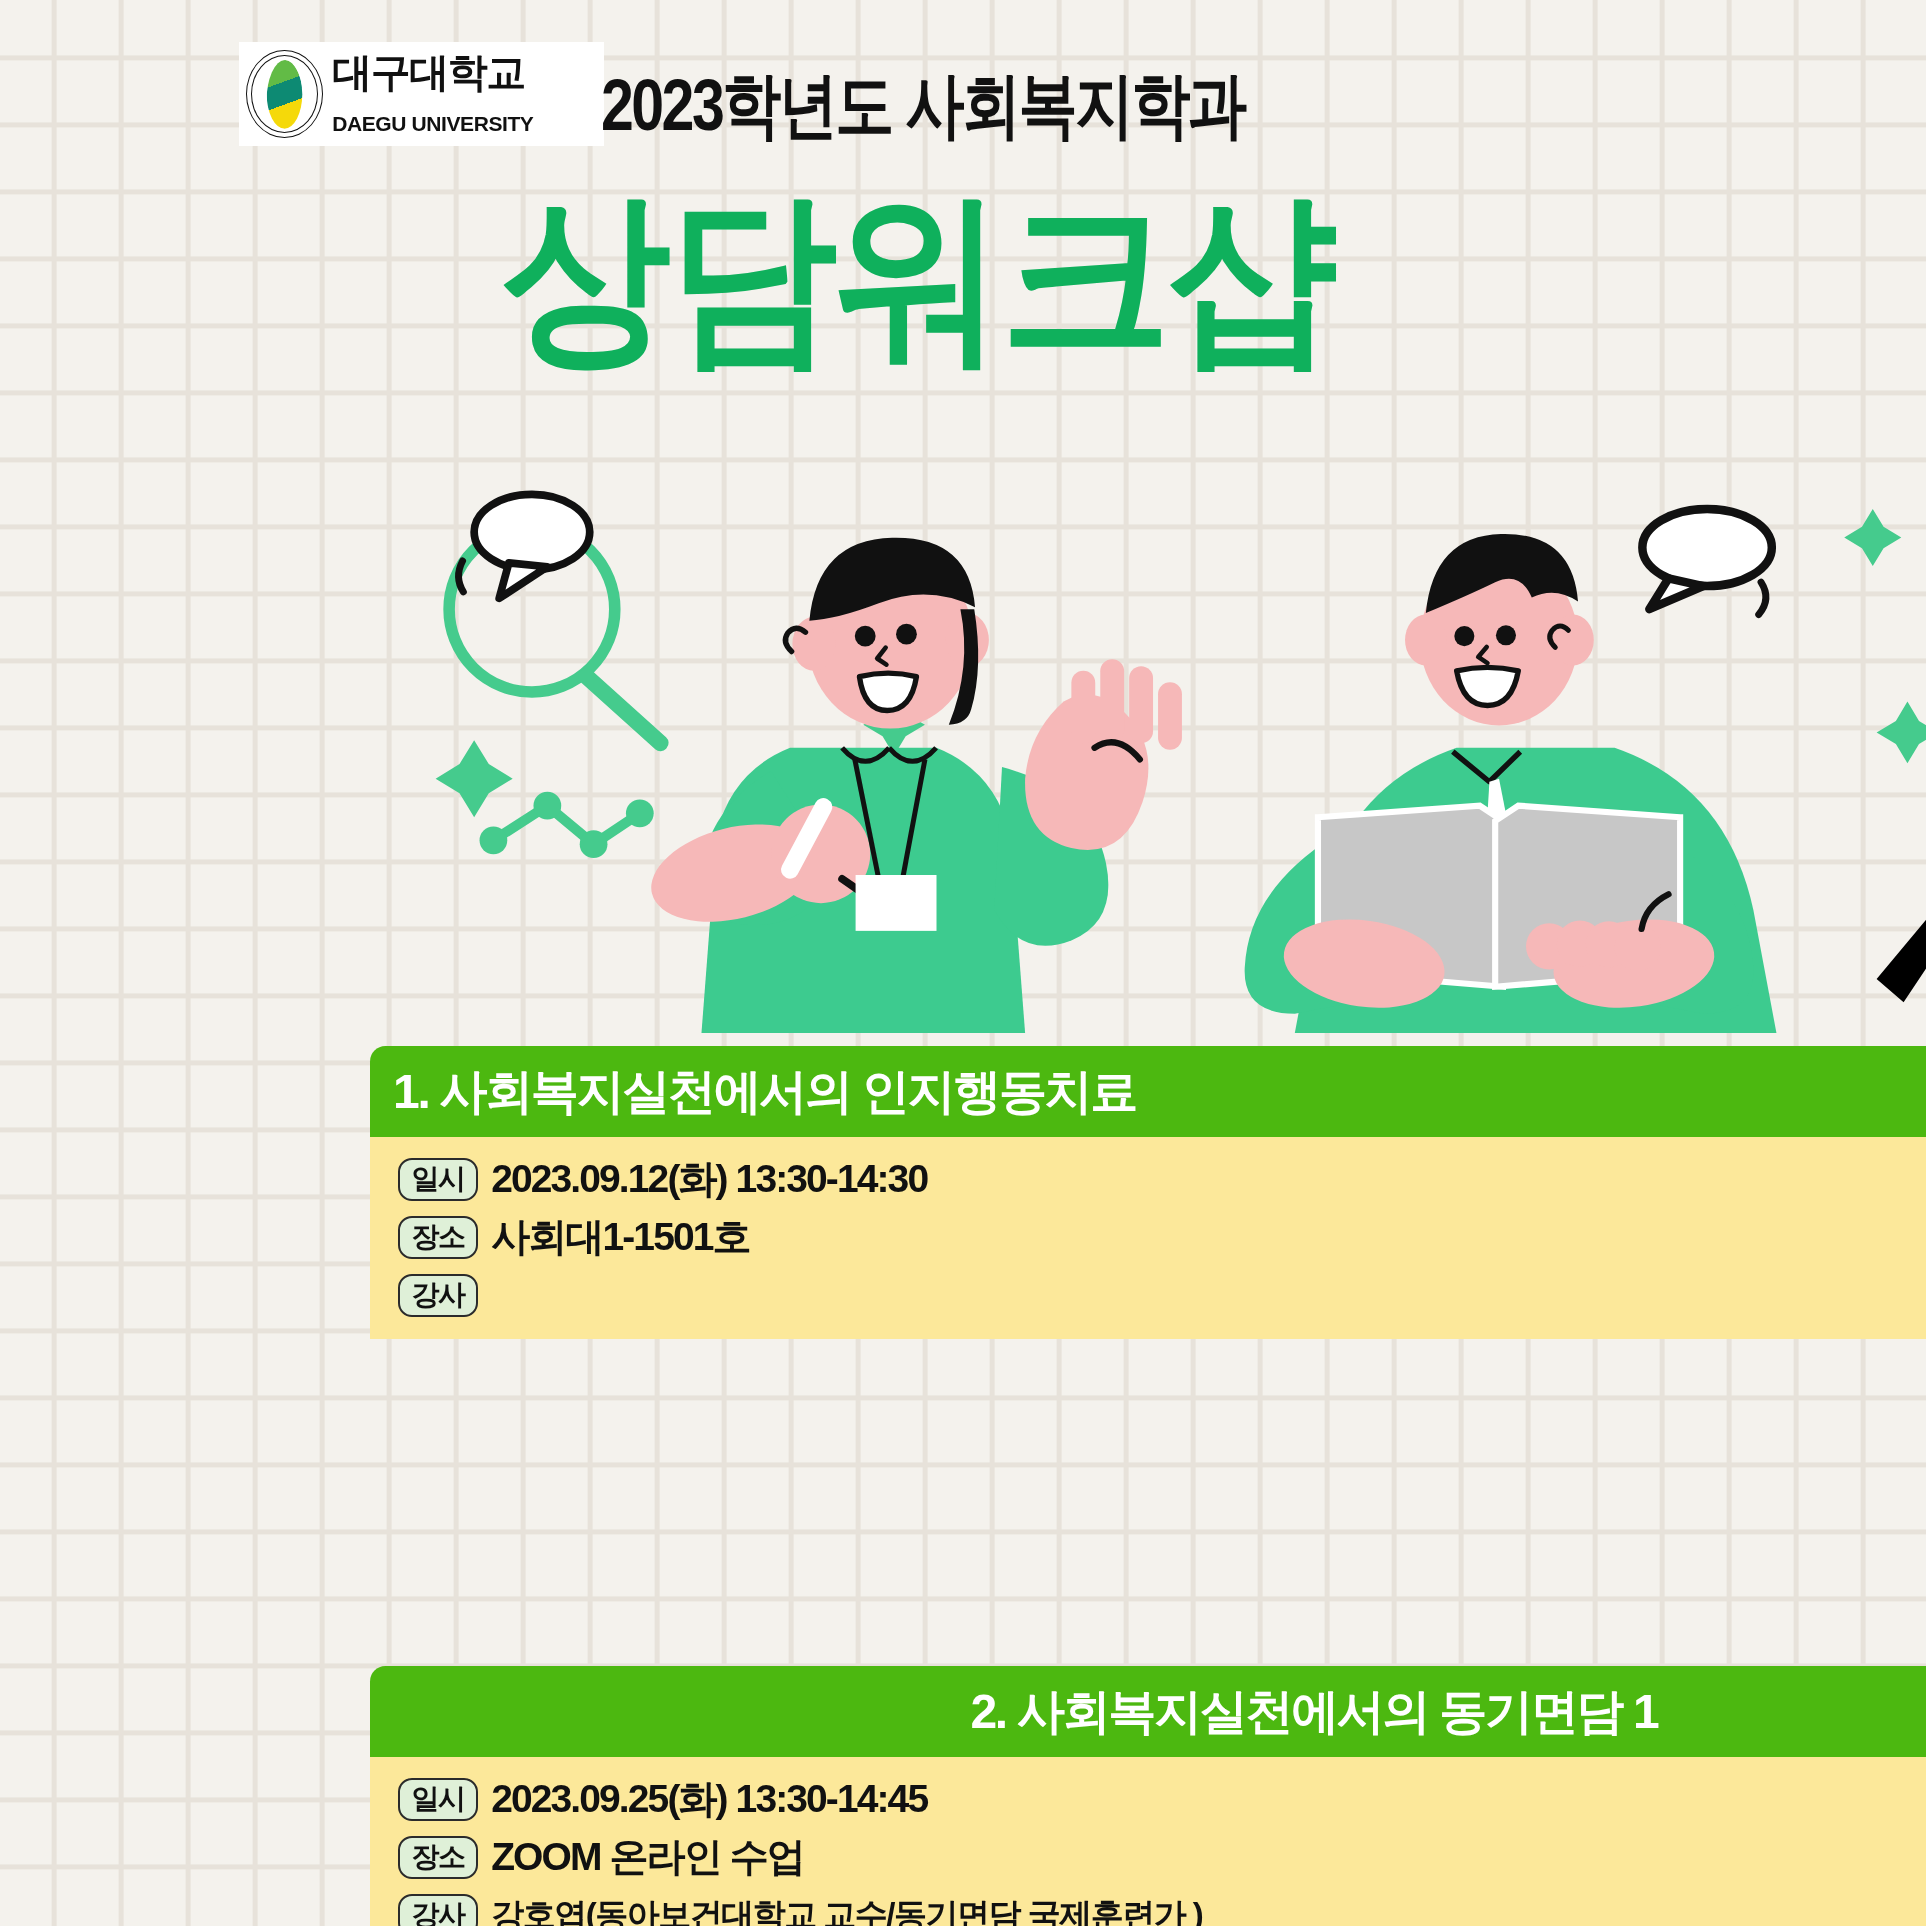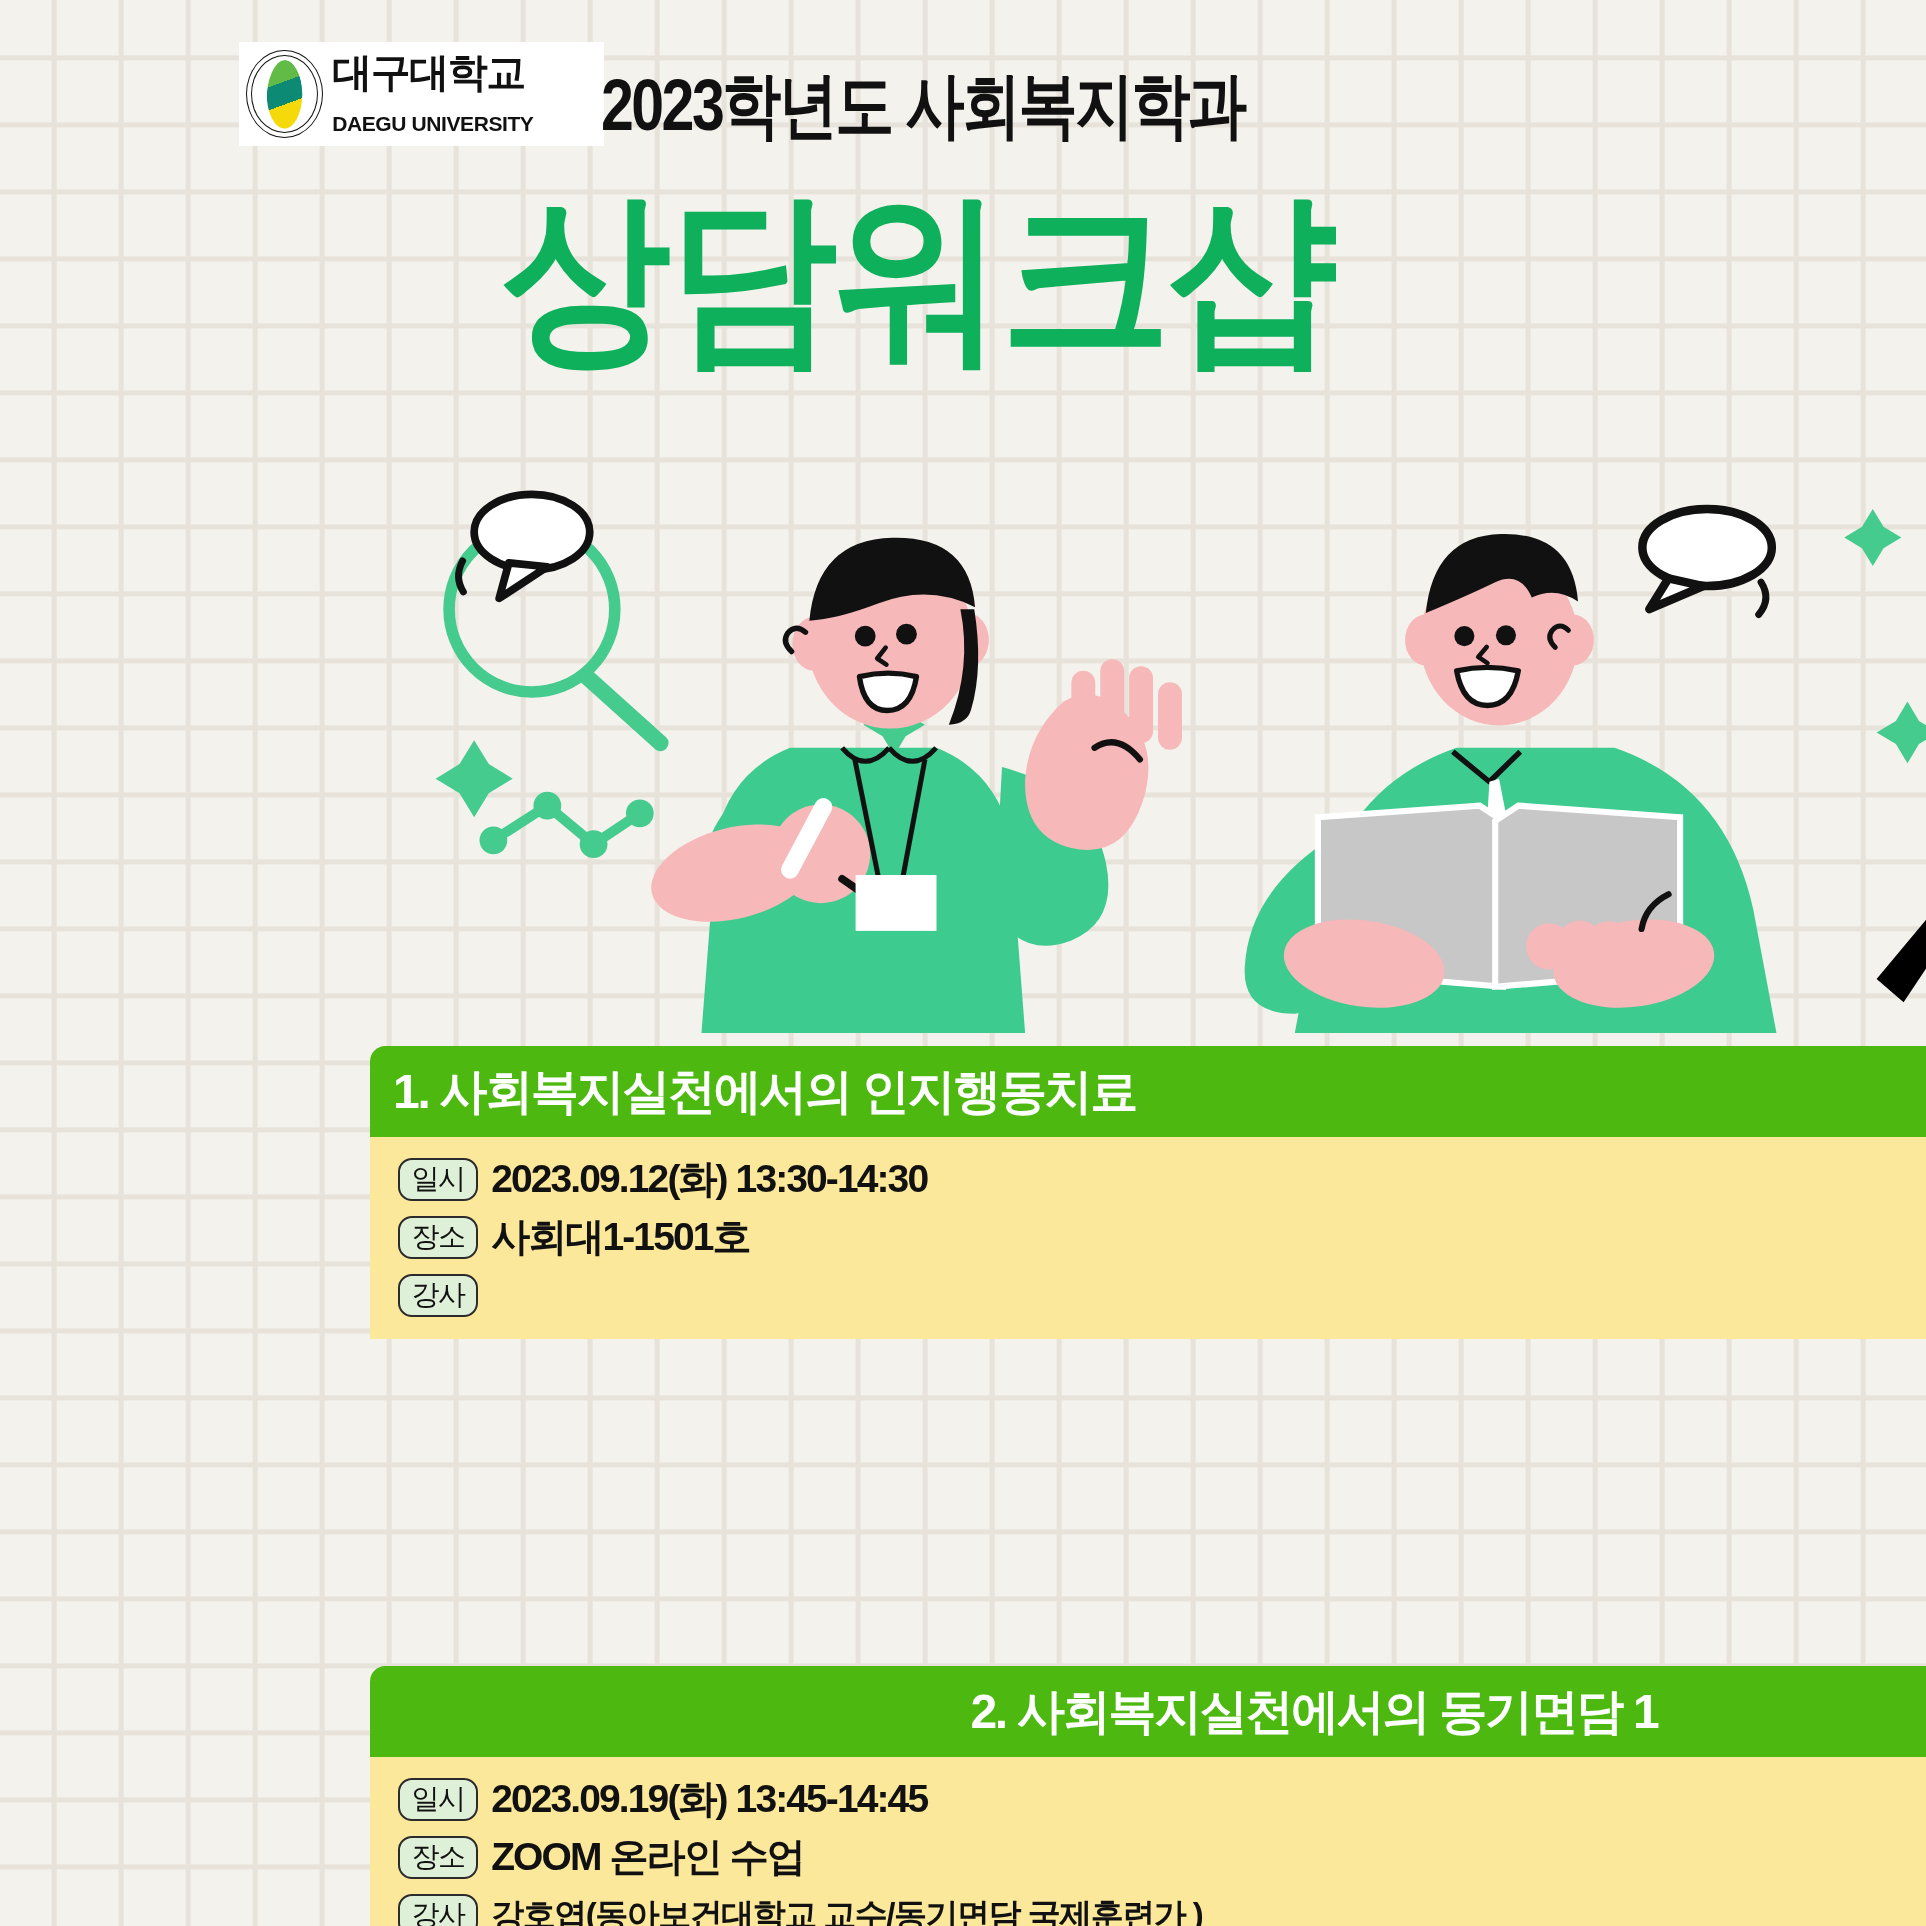--- a/index.html
+++ b/index.html
@@ -62,21 +62,21 @@
     white-space:nowrap;overflow:hidden;
   }
   .sec-head.left{text-align:left;padding-left:23px;}
   .sec-body{
     background:#fce89a;padding:21px 0 22.3px 0;box-sizing:border-box;
   }
   .row{display:flex;align-items:center;margin:0 0 15.4px 0;padding-left:28px;}
   .row:last-child{margin-bottom:0;}
   .pill{
     flex:none;background:#dff0d8;border:2.7px solid #2b2b2b;border-radius:14px;
-    font-size:28px;font-weight:400;color:#111;letter-spacing:-1.5px;
+    font-size:28px;font-weight:700;color:#111;letter-spacing:-1.5px;
     padding:4.6px 11.6px 6.2px 11.6px;margin-right:13px;line-height:1;white-space:nowrap;
   }
   .val{
     font-size:39px;font-weight:900;color:#111;letter-spacing:-1.9px;
     white-space:nowrap;line-height:1.05;
   }
   .val.sm{font-size:33px;letter-spacing:-1.5px;}
 </style>
 </head>
 <body>
@@ -234,21 +234,21 @@
         <span class="pill">강사</span>
       </div>
     </div>
   </div>
 
   <div class="section" style="top:1666px;">
     <div class="sec-head">2. 사회복지실천에서의 동기면담 1</div>
     <div class="sec-body">
       <div class="row">
         <span class="pill">일시</span>
-        <span class="val">2023.09.19(화) 13:45-14:45</span>
+        <span class="val">2023.09.25(화) 13:30-14:45</span>
       </div>
       <div class="row">
         <span class="pill">장소</span>
         <span class="val">ZOOM 온라인 수업</span>
       </div>
       <div class="row">
         <span class="pill">강사</span>
         <span class="val sm">강호엽(동아보건대학교 교수/동기면담 국제훈련가 )</span>
       </div>
     </div>

